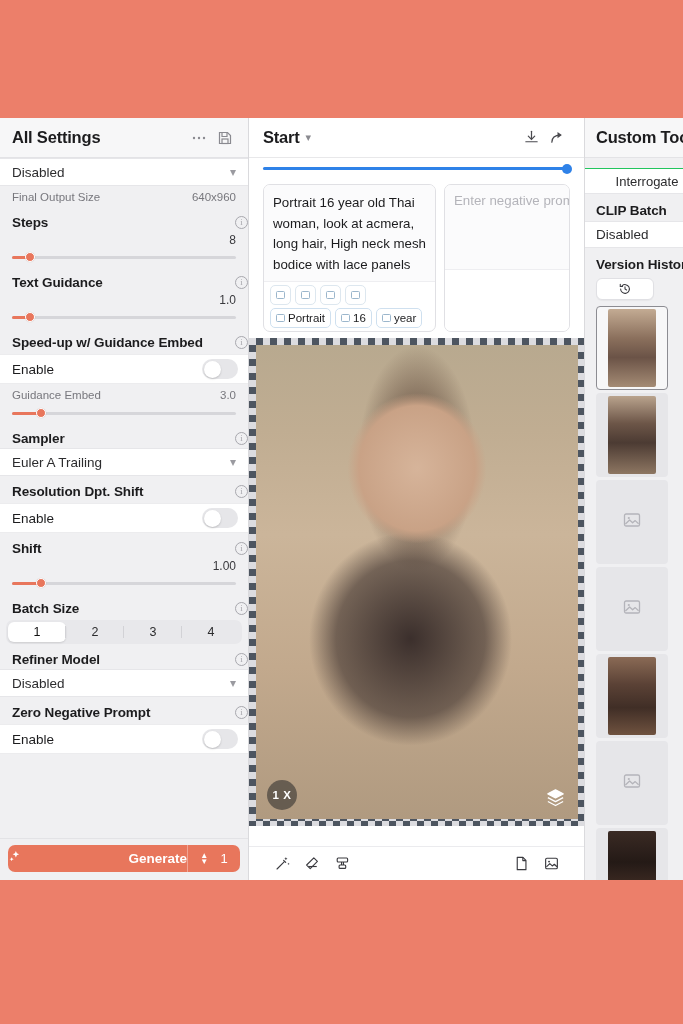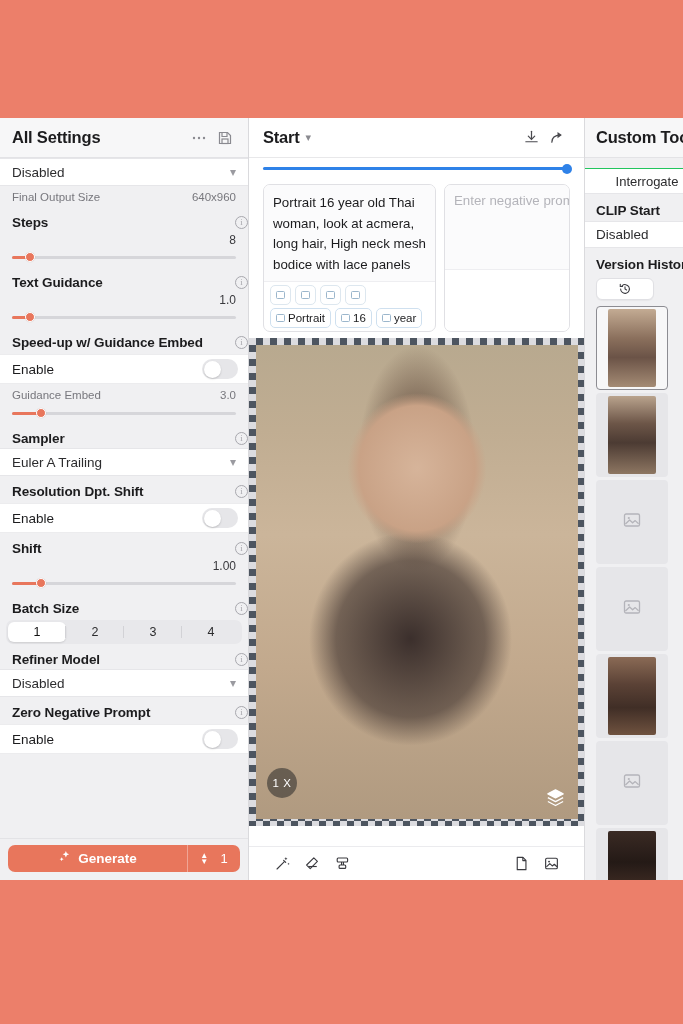--- a/index.html
+++ b/index.html
@@ -152,21 +152,21 @@
     padding: 6px 8px 8px 8px;
     border-top: 1px solid #e3e3e6;
   }
   .gen-btn {
     display: flex; align-items: center;
     height: 27px; border-radius: 7px;
     background: #e8765c; color: #fff;
     overflow: hidden;
   }
   .gen-main {
-    flex: 1; display: flex; align-items: center; justify-content: center;
+    flex: 1; display: flex; align-items: center; justify-content: space-between;
     gap: 6px; font-size: 13.5px; font-weight: bold;
   }
   .gen-divider { width: 1px; align-self: stretch; background: rgba(255,255,255,.35); }
   .gen-step {
     width: 52px; display: flex; align-items: center; justify-content: space-around;
     font-size: 13px; padding: 0 6px;
   }
   .stepper-ar { display: flex; flex-direction: column; line-height: 6px; font-size: 8px; }
 
   
@@ -261,25 +261,25 @@
     padding: 7px;
     background-image:
       linear-gradient(45deg, #4d5560 25%, transparent 25%, transparent 75%, #4d5560 75%),
       linear-gradient(45deg, #4d5560 25%, transparent 25%, transparent 75%, #4d5560 75%);
     background-size: 14px 14px;
     background-position: 0 0, 7px 7px;
     background-color: #dcdce0;
   }
   .canvas-img { position: absolute; left: 7px; top: 7px; right: 7px; bottom: 7px; overflow: hidden; }
   .zoom-badge {
-    position: absolute; left: 18px; bottom: 48px;
+    position: absolute; left: 18px; bottom: 36px;
     width: 30px; height: 30px; border-radius: 50%;
     background: rgba(40,40,40,.55); color: #fff;
     display: flex; align-items: center; justify-content: center;
-    font-size: 11.5px; font-weight: normal;
+    font-size: 11.5px; font-weight: bold;
     letter-spacing: .5px;
   }
   .layers-btn {
     position: absolute; right: 16px; bottom: 36px;
     width: 26px; height: 26px; color: #fff;
     display: flex; align-items: center; justify-content: center;
   }
   .cp-footer {
     height: 34px; min-height: 34px;
     display: flex; align-items: center; padding: 0 18px;
@@ -651,21 +651,21 @@
         </svg>
       </span>
     </div>
   </div>
 
   <div class="right-panel">
     <div class="rp-header">
       <span class="rp-title">Custom Tools</span>
     </div>
     <div class="rp-btn">Interrogate</div>
-    <div class="rp-sec">CLIP Start</div>
+    <div class="rp-sec">CLIP Batch</div>
     <div class="rp-select">
       <span>Disabled</span>
     </div>
     <div class="rp-sec">Version History</div>
     <div class="hist-btn">
       <svg width="14" height="14" viewBox="0 0 16 16" fill="none" stroke="currentColor" stroke-width="1.2" stroke-linecap="round">
         <path d="M3 8a5 5 0 1 0 1.6-3.7"></path>
           <path d="M2.6 2.6v2.6h2.6"></path>
           <path d="M8 5.4V8l1.8 1.1"></path>
       </svg>

